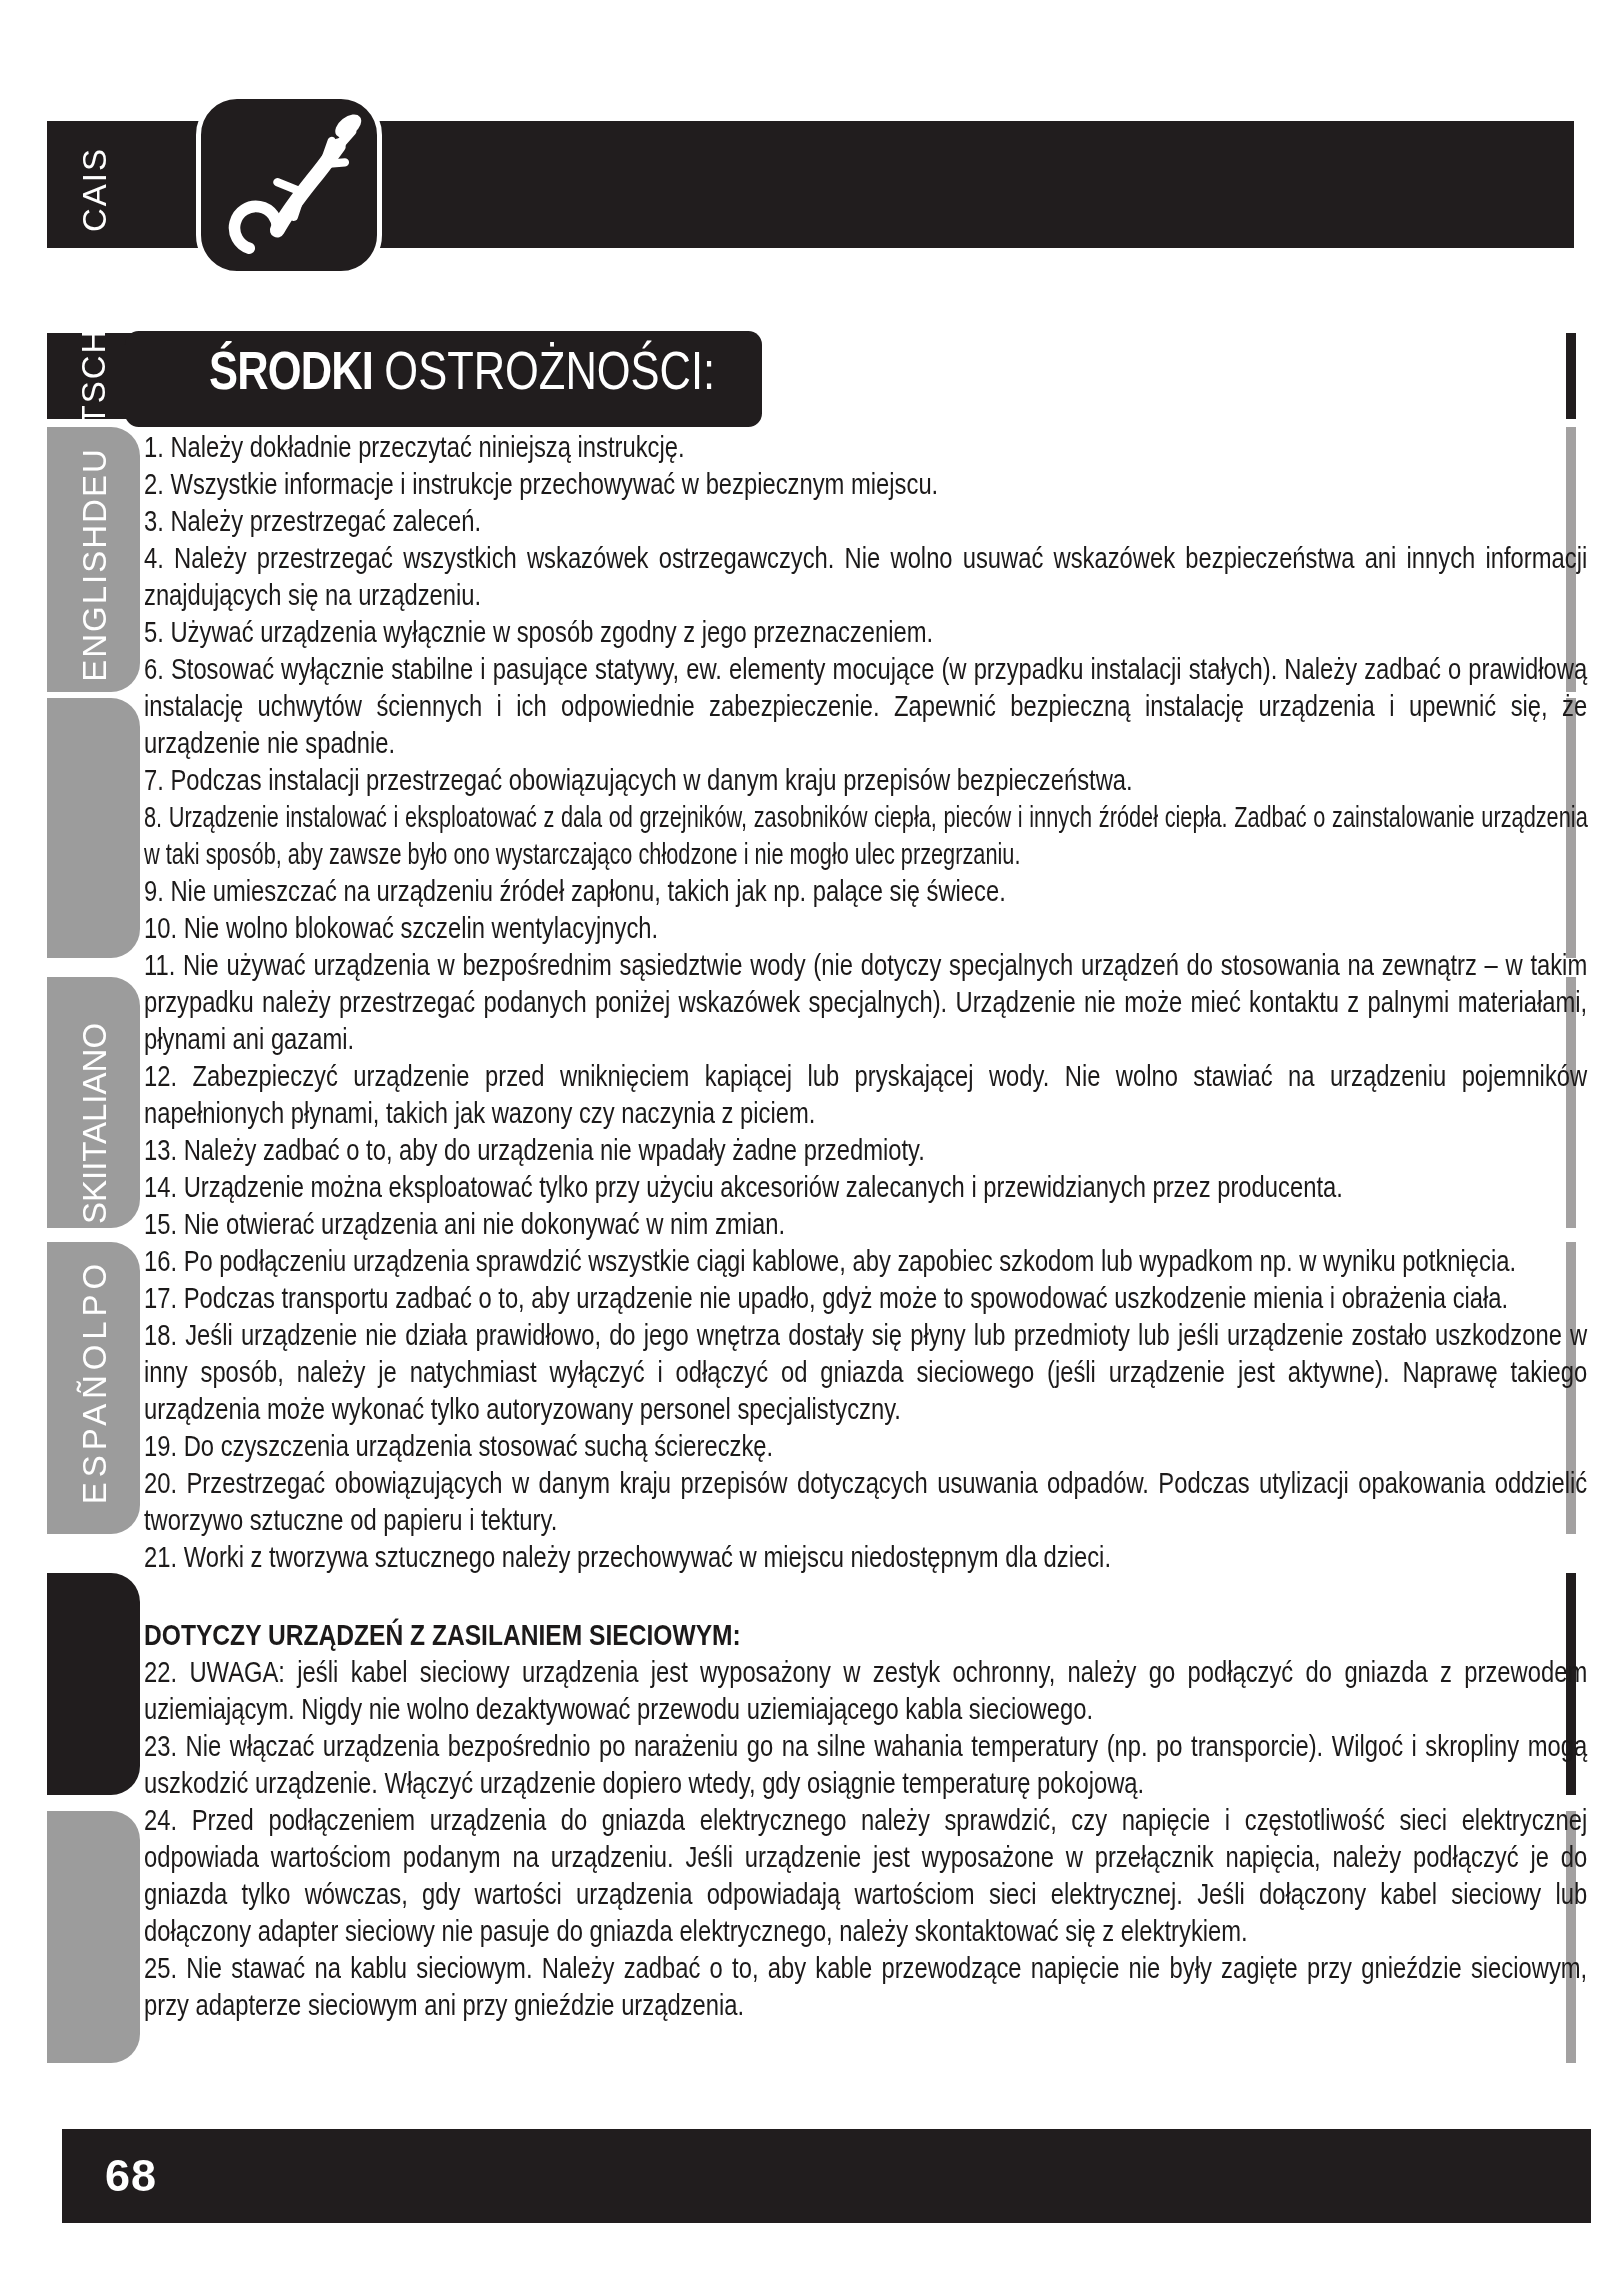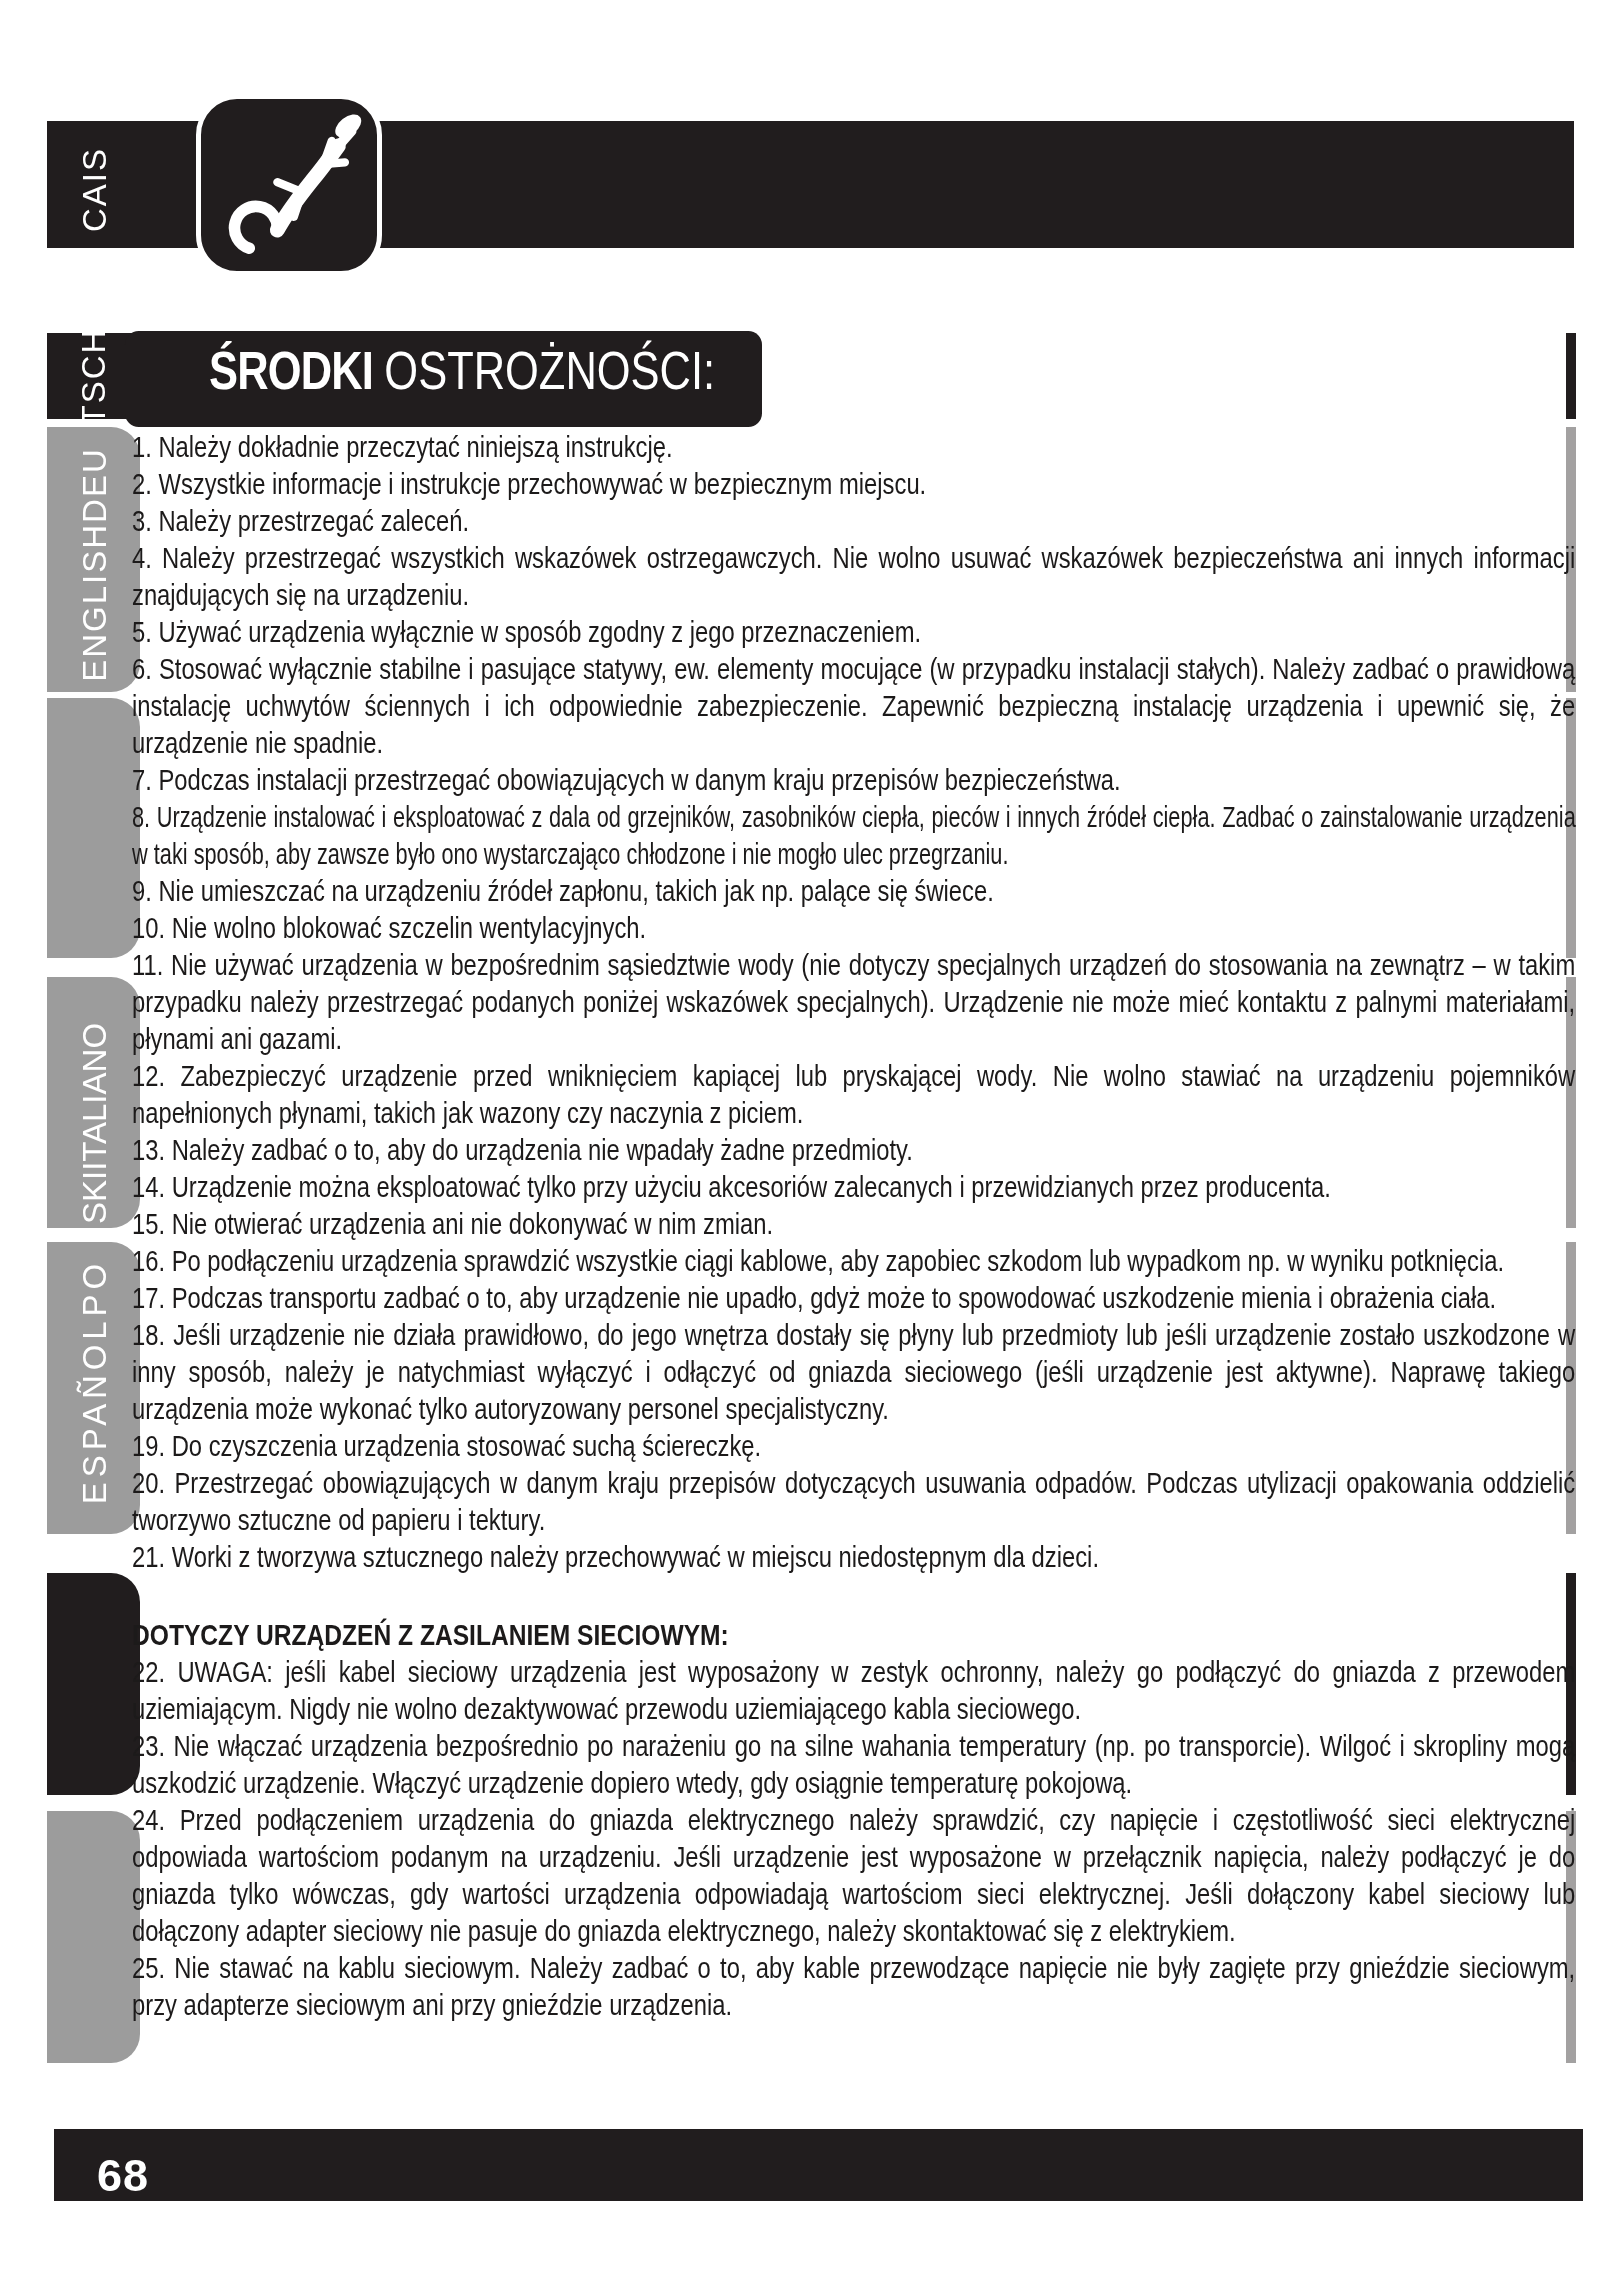--- a/index.html
+++ b/index.html
@@ -46,42 +46,42 @@
   }
   .title-text{
     position:absolute;left:84px;top:0;height:80px;line-height:80px;
     color:#fff;font-size:53px;white-space:nowrap;
     transform:scaleX(0.82);transform-origin:0 50%;
     font-weight:400;
   }
   .title-text b{font-weight:700;margin-right:13.7px;letter-spacing:-1px;}
   
   .content{
-    position:absolute;left:132px;top:429px;width:1444px;
+    position:absolute;left:144px;top:429px;width:1444px;
   }
   .para{
     margin:0;padding:0;
     width:1760px;
     transform:scaleX(0.82);transform-origin:0 0;
     font-size:29px;line-height:37px;
     text-align:justify;
     letter-spacing:0;
     color:#1c1a1a;
   }
   .para.xtight{width:1925px;transform:scaleX(0.75);}
   .section-heading{
     margin:39px 0 0 0;padding:0;
     width:1760px;transform:scaleX(0.82);transform-origin:0 0;
     font-size:30px;line-height:39px;font-weight:700;
     letter-spacing:0;
   }
   .mains{margin-top:0;}
   
   .bottom-bar{
-    position:absolute;left:54px;top:2129px;width:1529px;height:72px;
+    position:absolute;left:62px;top:2129px;width:1529px;height:94px;
     background:#211d1e;
   }
   .page-number{
     position:absolute;left:43px;top:0;height:94px;line-height:94px;
     color:#fff;font-size:45px;font-weight:700;letter-spacing:1px;
   }
 </style>
 </head>
 <body>
 

